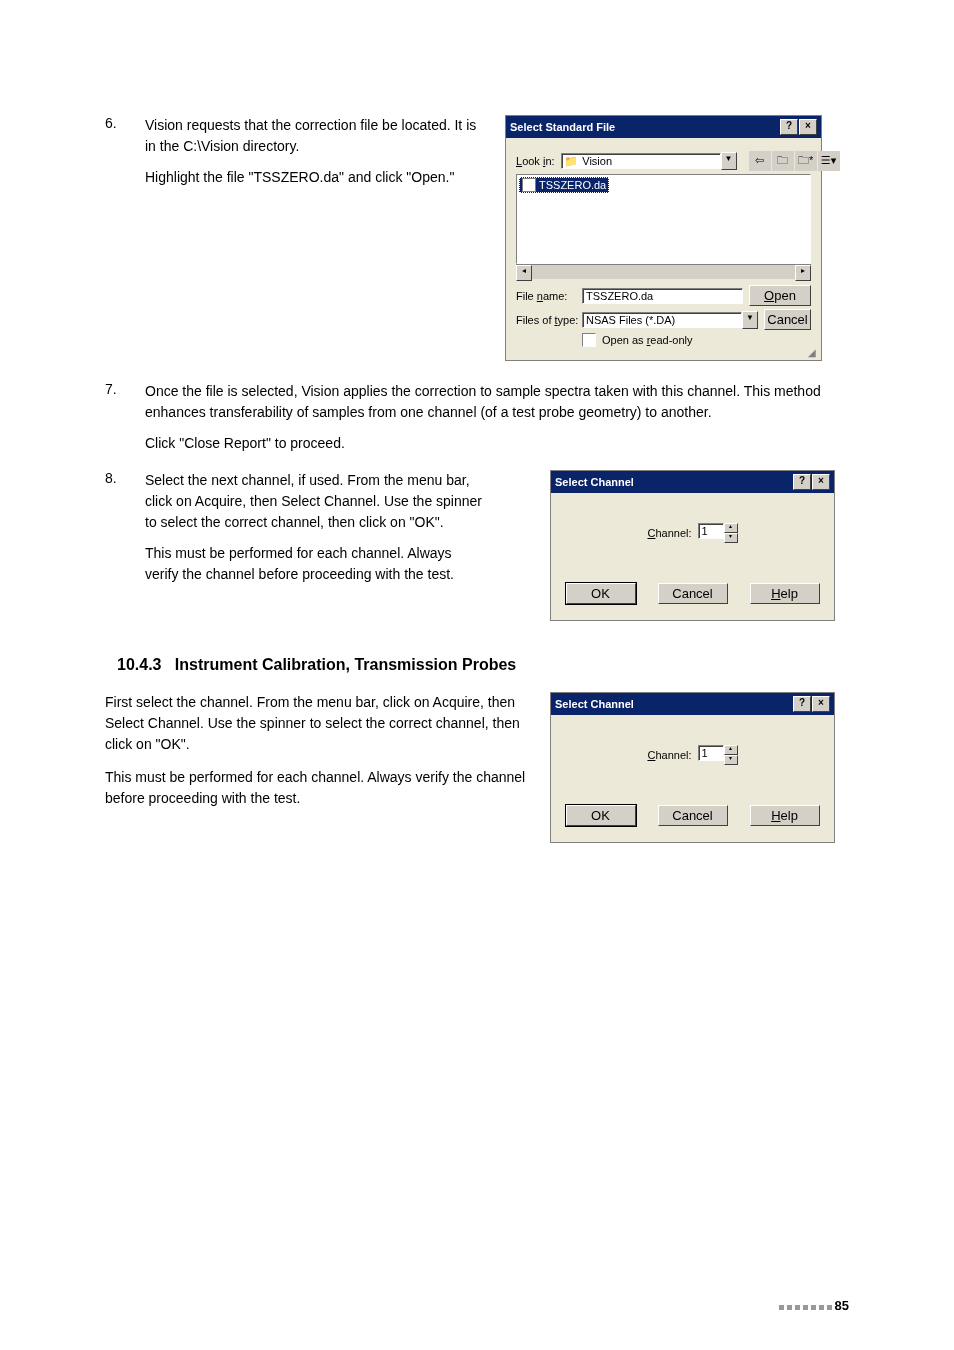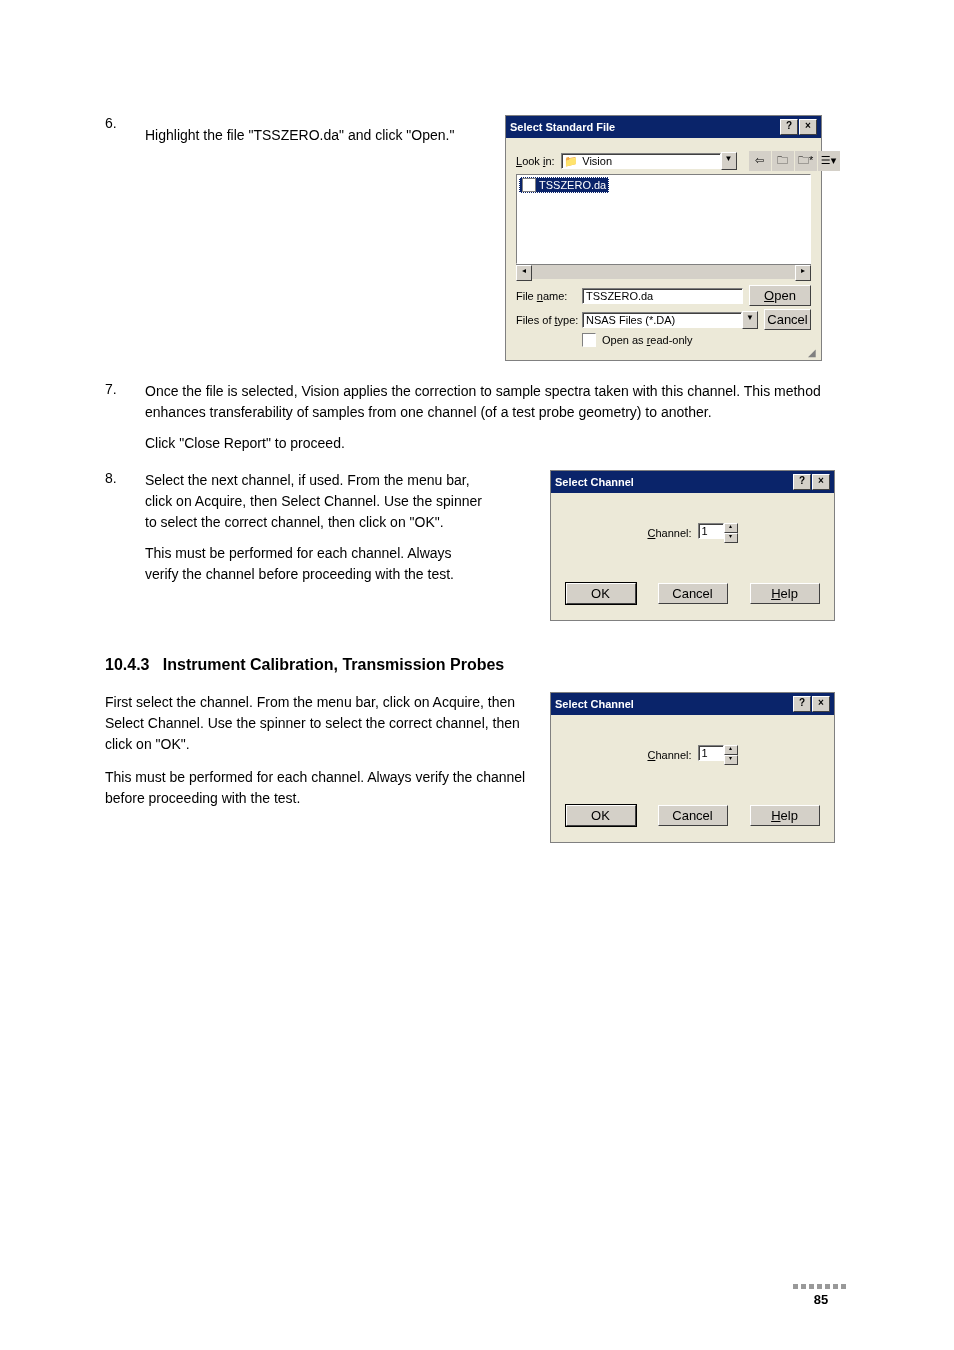--- a/index.html
+++ b/index.html
@@ -17,21 +17,21 @@
   .page {
     padding: 115px 105px 40px 105px;
     box-sizing: border-box;
   }
   .row { display: flex; align-items: flex-start; }
   .num-col { width: 35px; flex: none; text-align: left; padding-right: 5px; }
   .txt-col { flex: 1; line-height: 1.5; }
   .num-item { margin-bottom: 16px; }
   .sub-para { margin-top: 10px; }
   .full-para { margin: 0 0 12px 0; line-height: 1.5; }
-  .sec-heading { font-weight: bold; font-size: 16px; margin: 35px 0 18px 0; }
+  .sec-heading { font-weight: bold; font-size: 16px; margin: 35px 0 18px 12px; }
 
   
   .dialog {
     border: 1px solid #808080;
     background: #ece9d8;
     font-size: 11px;
     box-sizing: border-box;
     position: relative;
   }
   .titlebar {
@@ -121,37 +121,38 @@
   .spin-btns { display: flex; flex-direction: column; }
   .spin { width: 12px; height: 8px; background:#d4d0c8; border:1px solid #fff; border-right-color:#404040; border-bottom-color:#404040; font-size:6px; line-height:5px; text-align:center;}
   .btn-row { display: flex; gap: 22px; justify-content: center; padding-bottom: 6px; }
   .btn70 { width: 68px; }
   .default-outline { box-shadow: 0 0 0 1px #000; }
   u.hotkey { text-decoration: underline; }
 
   
   .footer {
     position: absolute;
-    bottom: 43px; right: 105px;
+    bottom: 37px; right: 105px;
     font-size: 12px;
-    display: flex; align-items: center; gap: 0; flex-direction: column;
+    display: flex; align-items: center; gap: 0;
   }
   .dots span { display:inline-block; width:5px; height:5px; background:#999; margin-right:3px; }
   .pg { font-weight: bold; font-size: 13px; }
 </style>
 </head>
 <body>
 
 <div class="page">
 
   <div class="row">
     <div style="width:380px; flex:none;">
       <div class="num-item row">
         <div class="num-col">6.</div>
         <div class="txt-col">
+          <div>Vision requests that the correction file be located. It is in the C:\Vision directory.</div>
           <div class="sub-para">Highlight the file "TSSZERO.da" and click "Open."</div>
         </div>
       </div>
     </div>
 
     <div class="dialog" style="width:317px; margin-left:20px;">
       <div class="titlebar">
         <span>Select Standard File</span>
         <div class="title-controls">
           <div class="win-btn">?</div>

